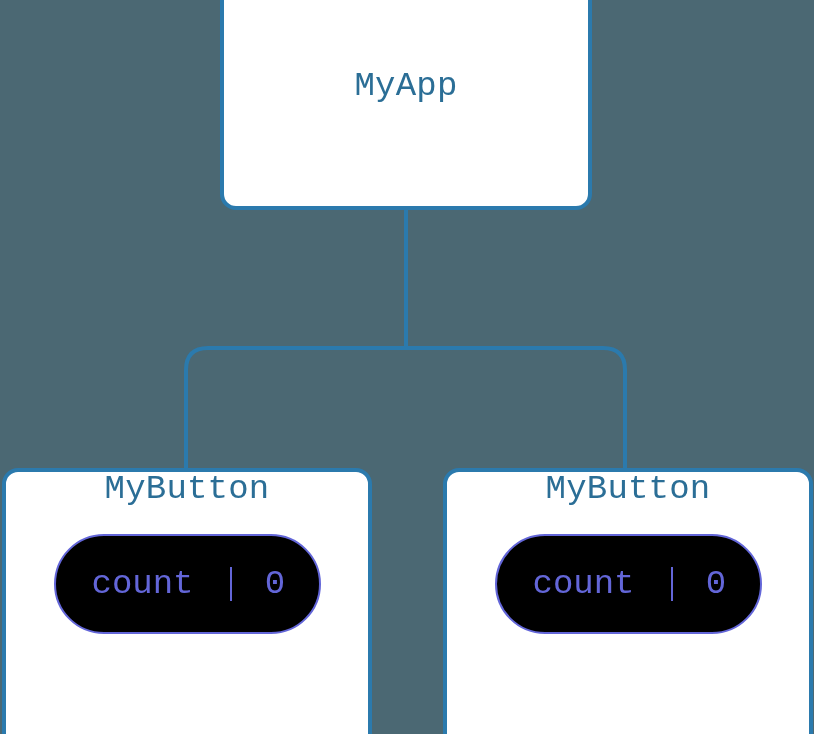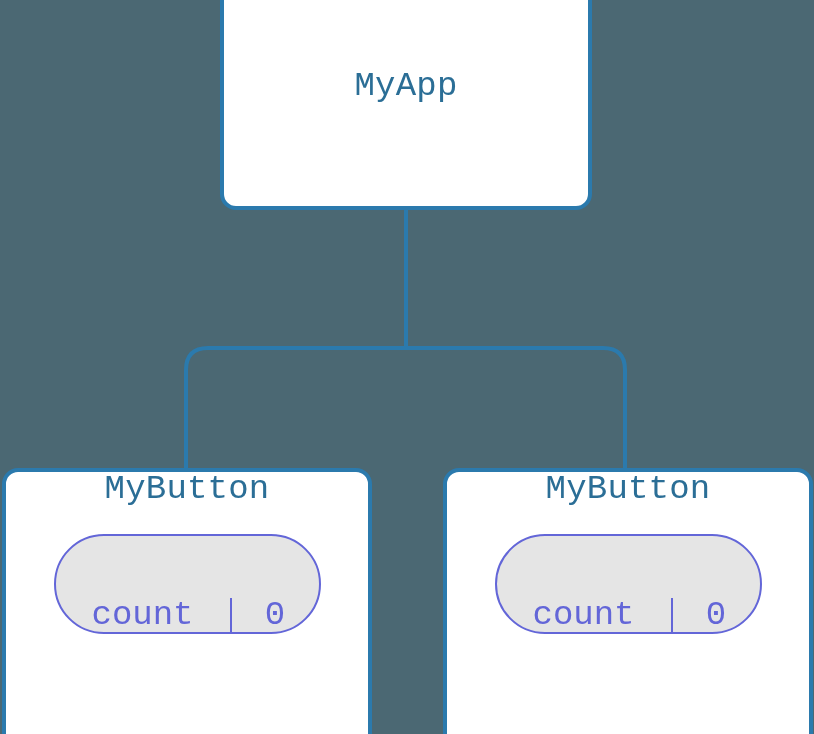--- a/index.html
+++ b/index.html
@@ -75,23 +75,23 @@
 
   
   .state-pill {
     margin-top: 28px;
     box-sizing: border-box;
     width: 267px;
     height: 100px;
     border: 2px solid #6366d8;
     border-radius: 50px;
     display: flex;
-    align-items: flex-end;
+    align-items: center;
     overflow: hidden;
-    background: #e5e5e5;
+    background: #000000;
   }
 
   .state-key {
     flex: 0 0 176px;
     display: flex;
     align-items: center;
     justify-content: center;
     border-right: 2px solid #6366d8;
     box-sizing: border-box;
   }

